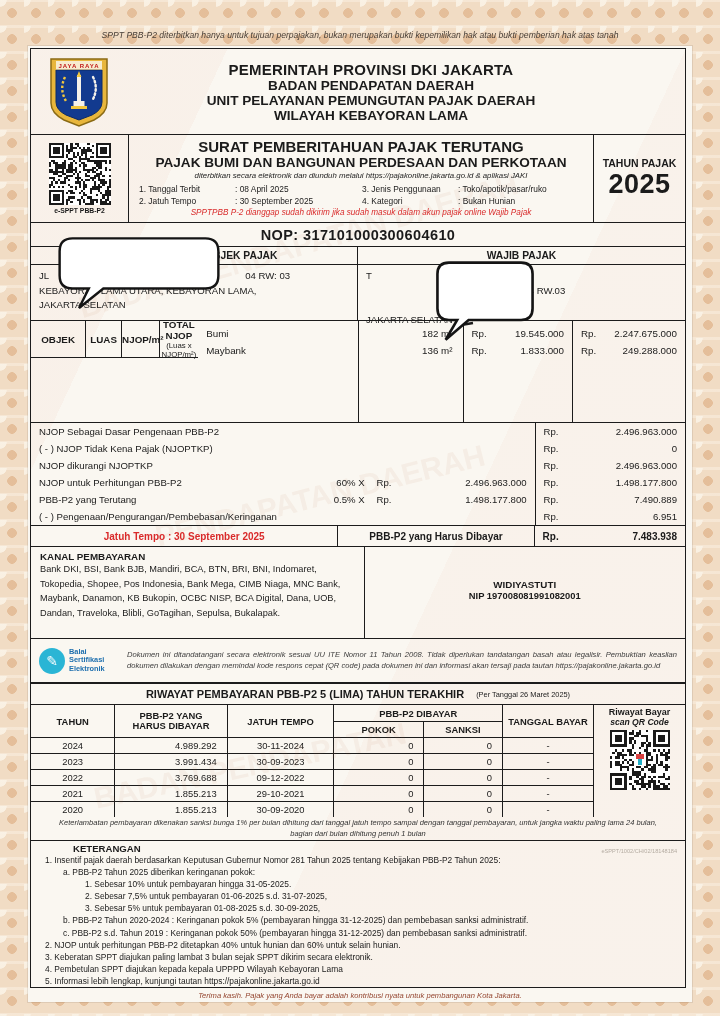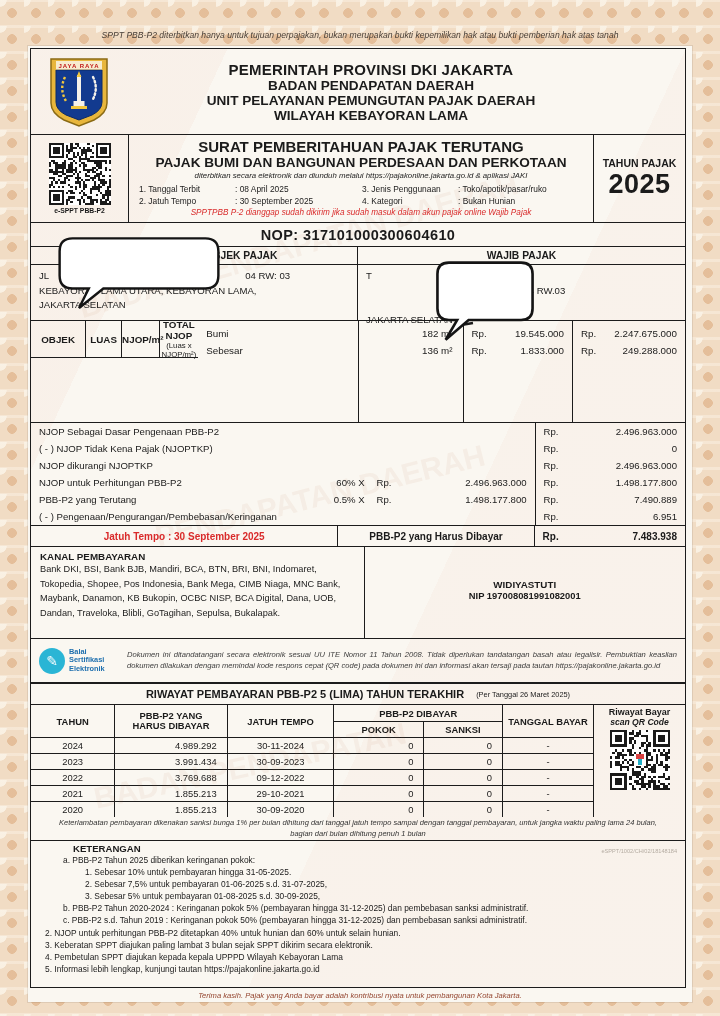--- a/index.html
+++ b/index.html
@@ -590,21 +590,21 @@
               <span>NJOP/m²</span>
             </div>
           <div class="colD">
             <span>TOTAL NJOP</span>
               <span class="sub">(Luas x NJOP/m²)</span>
           </div>
         </div>
         <div class="njop-bd">
           <div class="colA cell-lines" style="padding-left:8px;">
             <span>Bumi</span>
-            <span>Sebesar</span>
+            <span>Maybank</span>
           </div>
           <div class="colB cell-lines num">
             <span>182 m²</span>
             <span>136 m²</span>
           </div>
           <div class="colC cell-lines">
             <span class="money">
                 <span>Rp.</span>
                 <span>19.545.000</span>
               </span>
@@ -1020,20 +1020,21 @@
       <div class="sec riw-note">
         <div>Keterlambatan pembayaran dikenakan sanksi bunga 1% per bulan dihitung dari tanggal jatuh tempo sampai dengan tanggal pembayaran, untuk jangka waktu paling lama 24 bulan,</div>
         <div>bagian dari bulan dihitung penuh 1 bulan</div>
       </div>
 
       <div class="ket">
         <div class="ket-hd">
           <span class="kt">KETERANGAN</span>
           <span class="kc">eSPPT/1002/CH/02/18148184</span>
         </div>
+        <div class="ket-line i0">1.  Insentif pajak daerah berdasarkan Keputusan Gubernur Nomor 281 Tahun 2025 tentang Kebijakan PBB-P2 Tahun 2025:</div>
         <div class="ket-line i1">a.  PBB-P2 Tahun 2025 diberikan keringanan pokok:</div>
         <div class="ket-line i2">1.  Sebesar 10% untuk pembayaran hingga 31-05-2025.</div>
         <div class="ket-line i2">2.  Sebesar 7,5% untuk pembayaran 01-06-2025 s.d. 31-07-2025,</div>
         <div class="ket-line i2">3.  Sebesar 5% untuk pembayaran 01-08-2025 s.d. 30-09-2025,</div>
         <div class="ket-line i1">b.  PBB-P2 Tahun 2020-2024 : Keringanan pokok 5% (pembayaran hingga 31-12-2025) dan pembebasan sanksi administratif.</div>
         <div class="ket-line i1">c.  PBB-P2 s.d. Tahun 2019 : Keringanan pokok 50% (pembayaran hingga 31-12-2025) dan pembebasan sanksi administratif.</div>
         <div class="ket-line i0">2.  NJOP untuk perhitungan PBB-P2 ditetapkan 40% untuk hunian dan 60% untuk selain hunian.</div>
         <div class="ket-line i0">3.  Keberatan SPPT diajukan paling lambat 3 bulan sejak SPPT dikirim secara elektronik.</div>
         <div class="ket-line i0">4.  Pembetulan SPPT diajukan kepada kepala UPPPD Wilayah Kebayoran Lama</div>
         <div class="ket-line i0">5.  Informasi lebih lengkap, kunjungi tautan https://pajakonline.jakarta.go.id</div>

